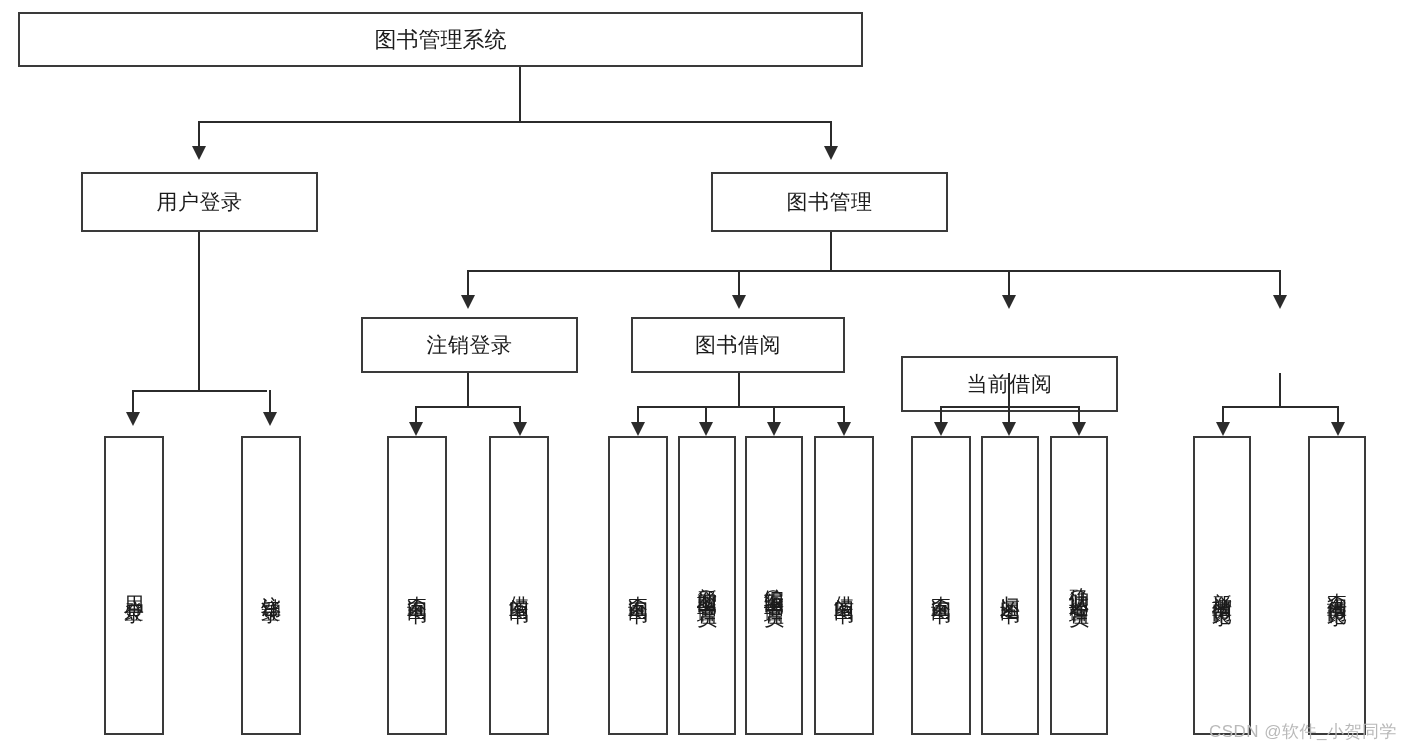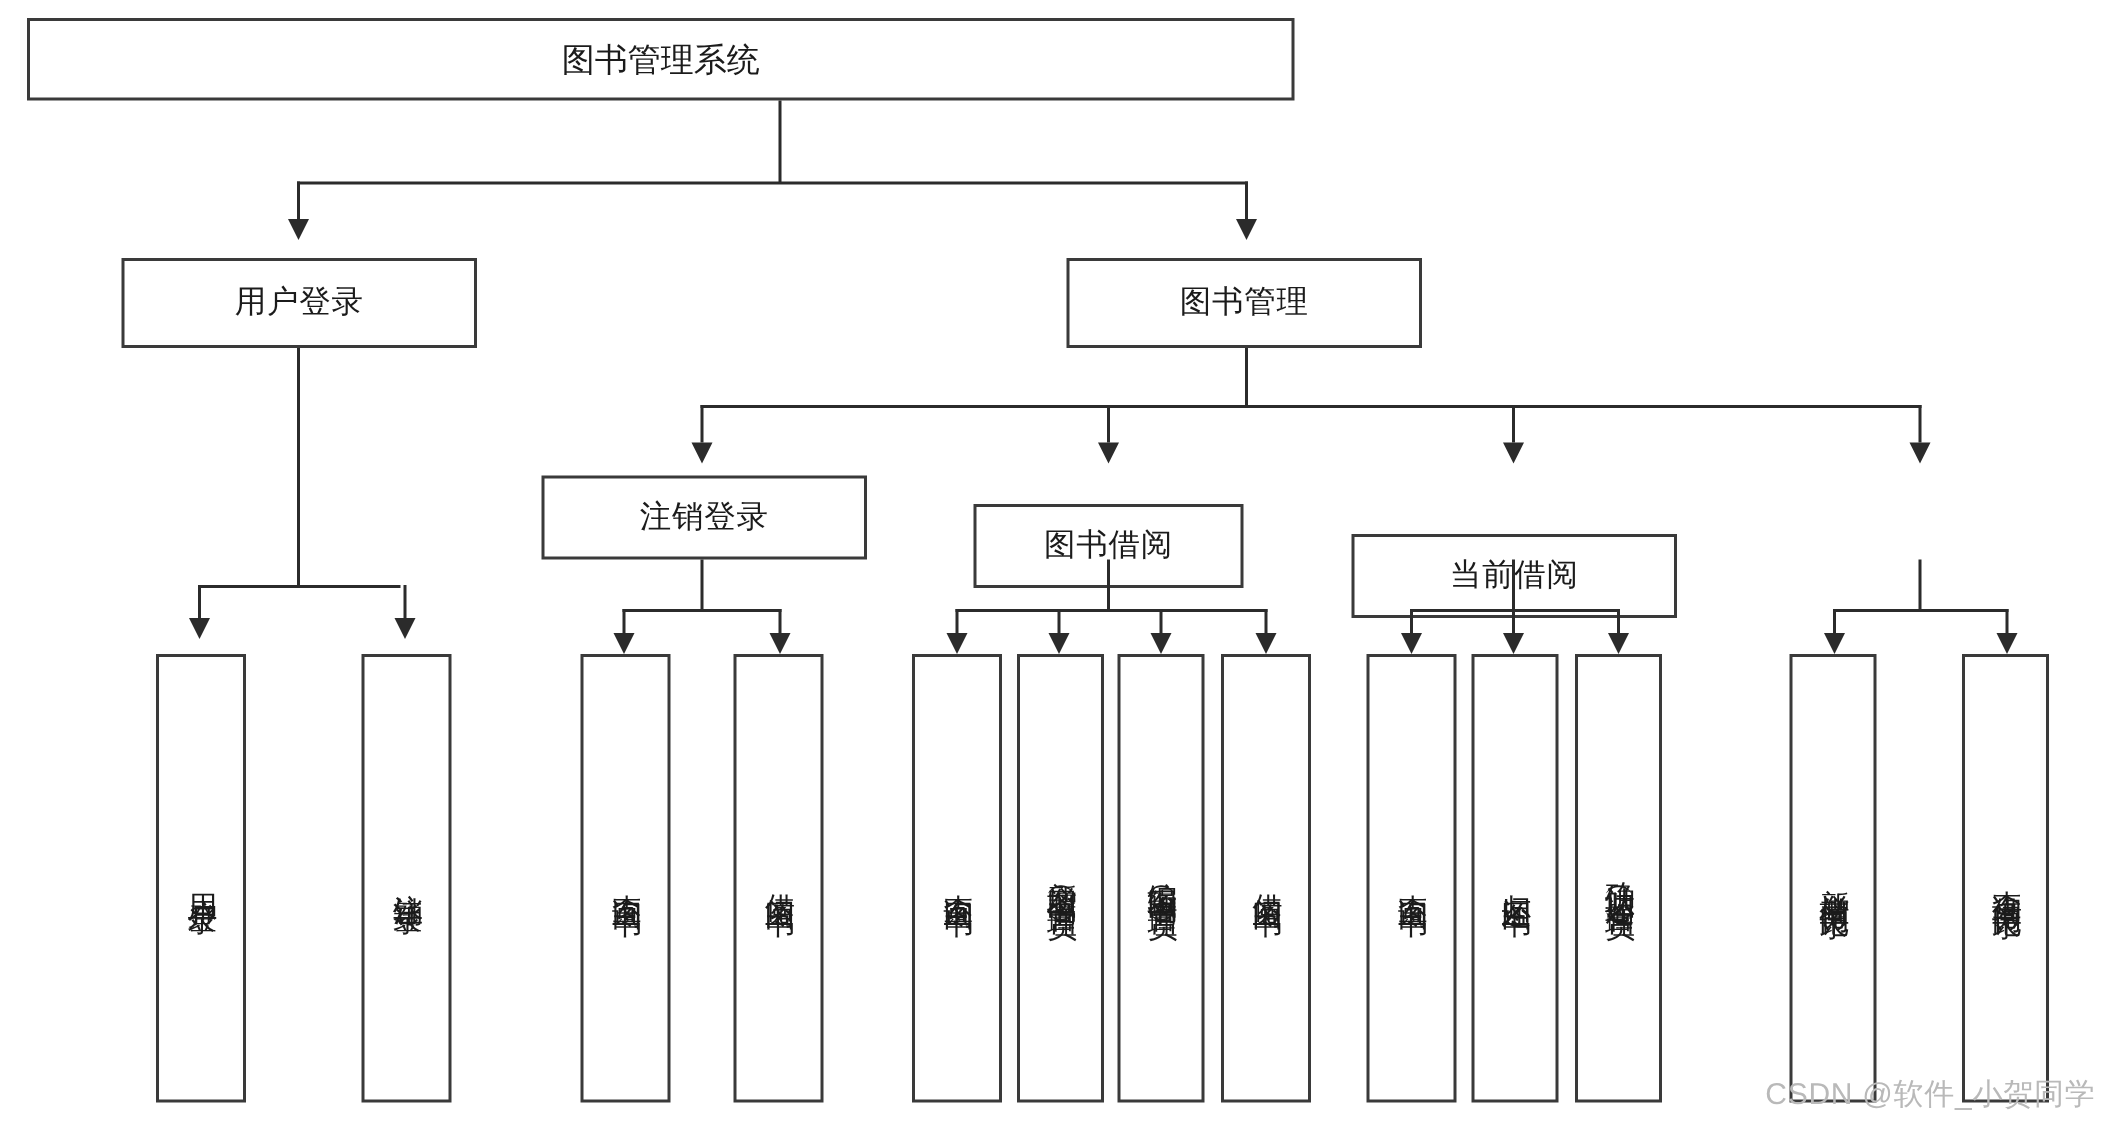--- a/index.html
+++ b/index.html
@@ -64,21 +64,21 @@
     height: 0;
     border-left: 7px solid transparent;
     border-right: 7px solid transparent;
     border-top: 14px solid #2b2b2b;
   }
   
   #watermark {
     position: absolute;
     right: 8px;
     bottom: 4px;
-    font-size: 20px;
+    font-size: 17px;
     color: #b9b9b9;
     letter-spacing: 0.5px;
     white-space: nowrap;
     user-select: none;
   }
 </style>
 </head>
 <body>
 
 <div id="canvas">
@@ -123,21 +123,21 @@
 
   <div class="edge vline" style="left:1008px; top:270px; width:2px; height:25px;"></div>
   <div class="arrow" style="left:1002px; top:295px;"></div>
 
   <div class="edge vline" style="left:1279px; top:270px; width:2px; height:25px;"></div>
   <div class="arrow" style="left:1273px; top:295px;"></div>
 
   <div class="node h" style="left:361px; top:317px; width:217px; height:56px;">
     <span>注销登录</span>
   </div>
-  <div class="node h" style="left:631px; top:336px; width:180px; height:56px;margin-left:18px;">
+  <div class="node h" style="left:631px; top:317px; width:214px; height:56px;">
     <span>图书借阅</span>
   </div>
   <div class="node h" style="left:901px; top:317px; width:217px; height:56px;margin-top:39px;">
     <span>当前借阅</span>
   </div>
 
   <div class="edge vline" style="left:467px; top:373px; width:2px; height:34px;"></div>
   <div class="edge hline" style="left:415px; top:406px; width:106px; height:2px;"></div>
   <div class="edge vline" style="left:415px; top:406px; width:2px; height:16px;"></div>
   <div class="arrow" style="left:409px; top:422px;"></div>

